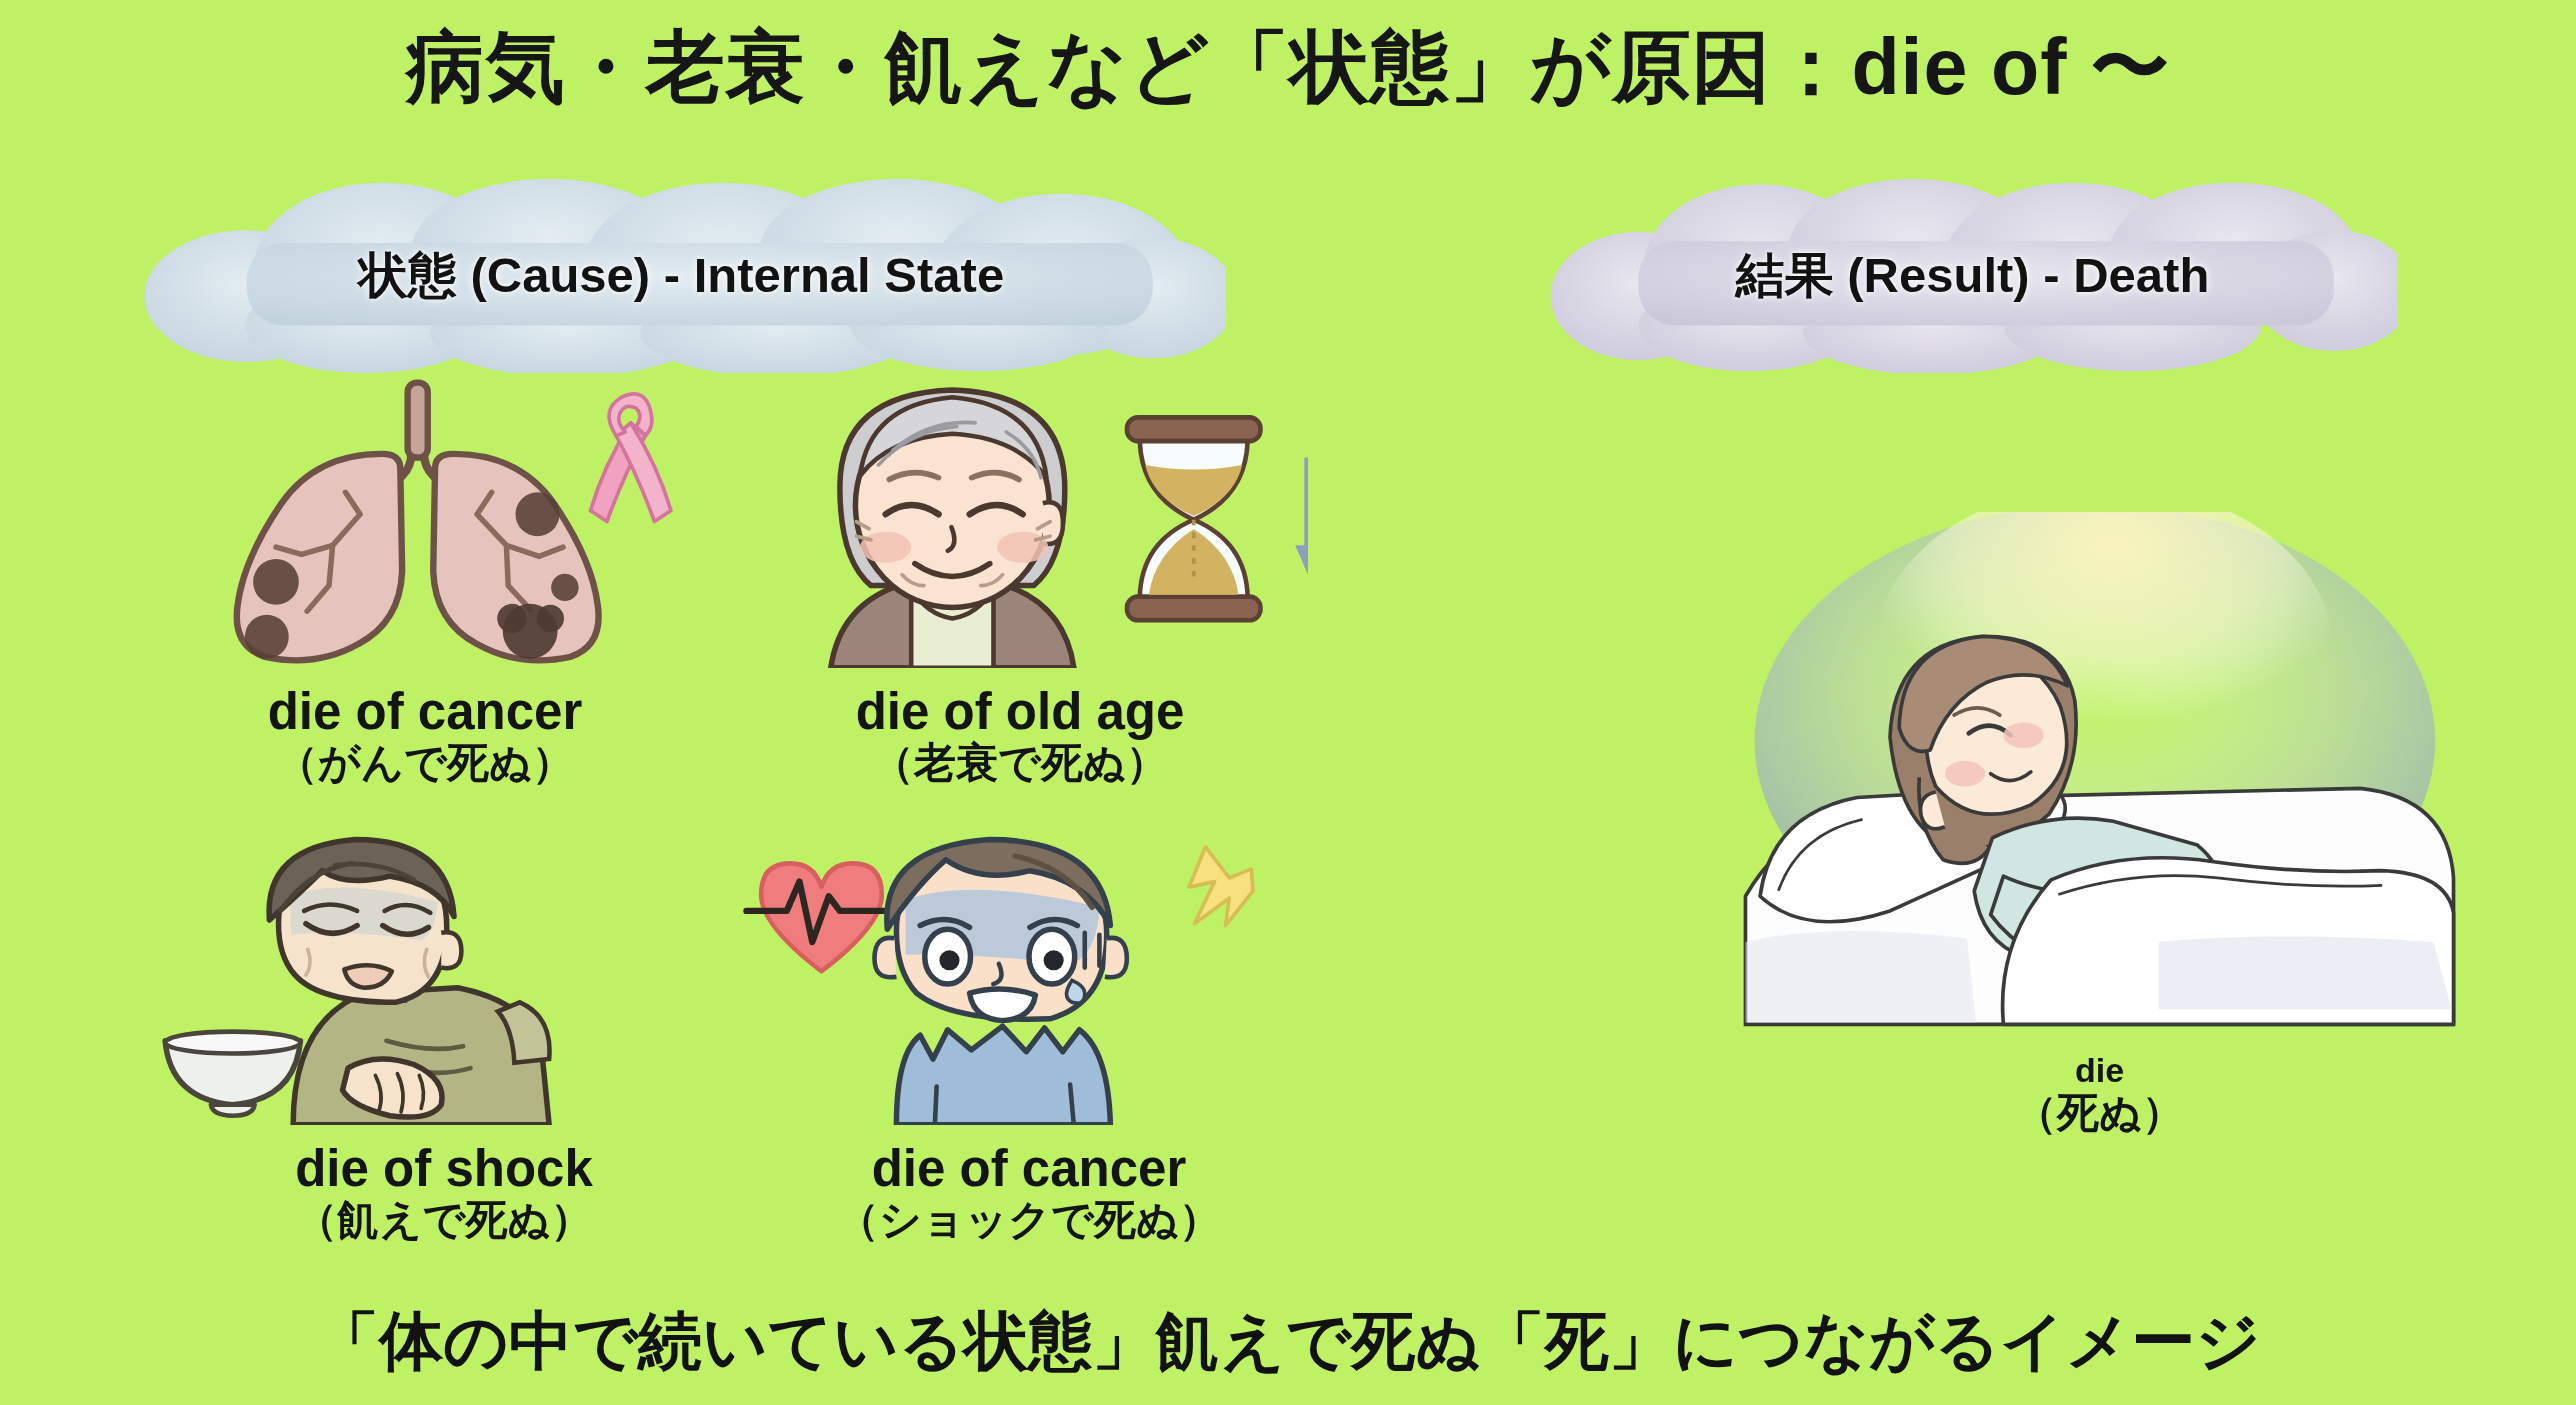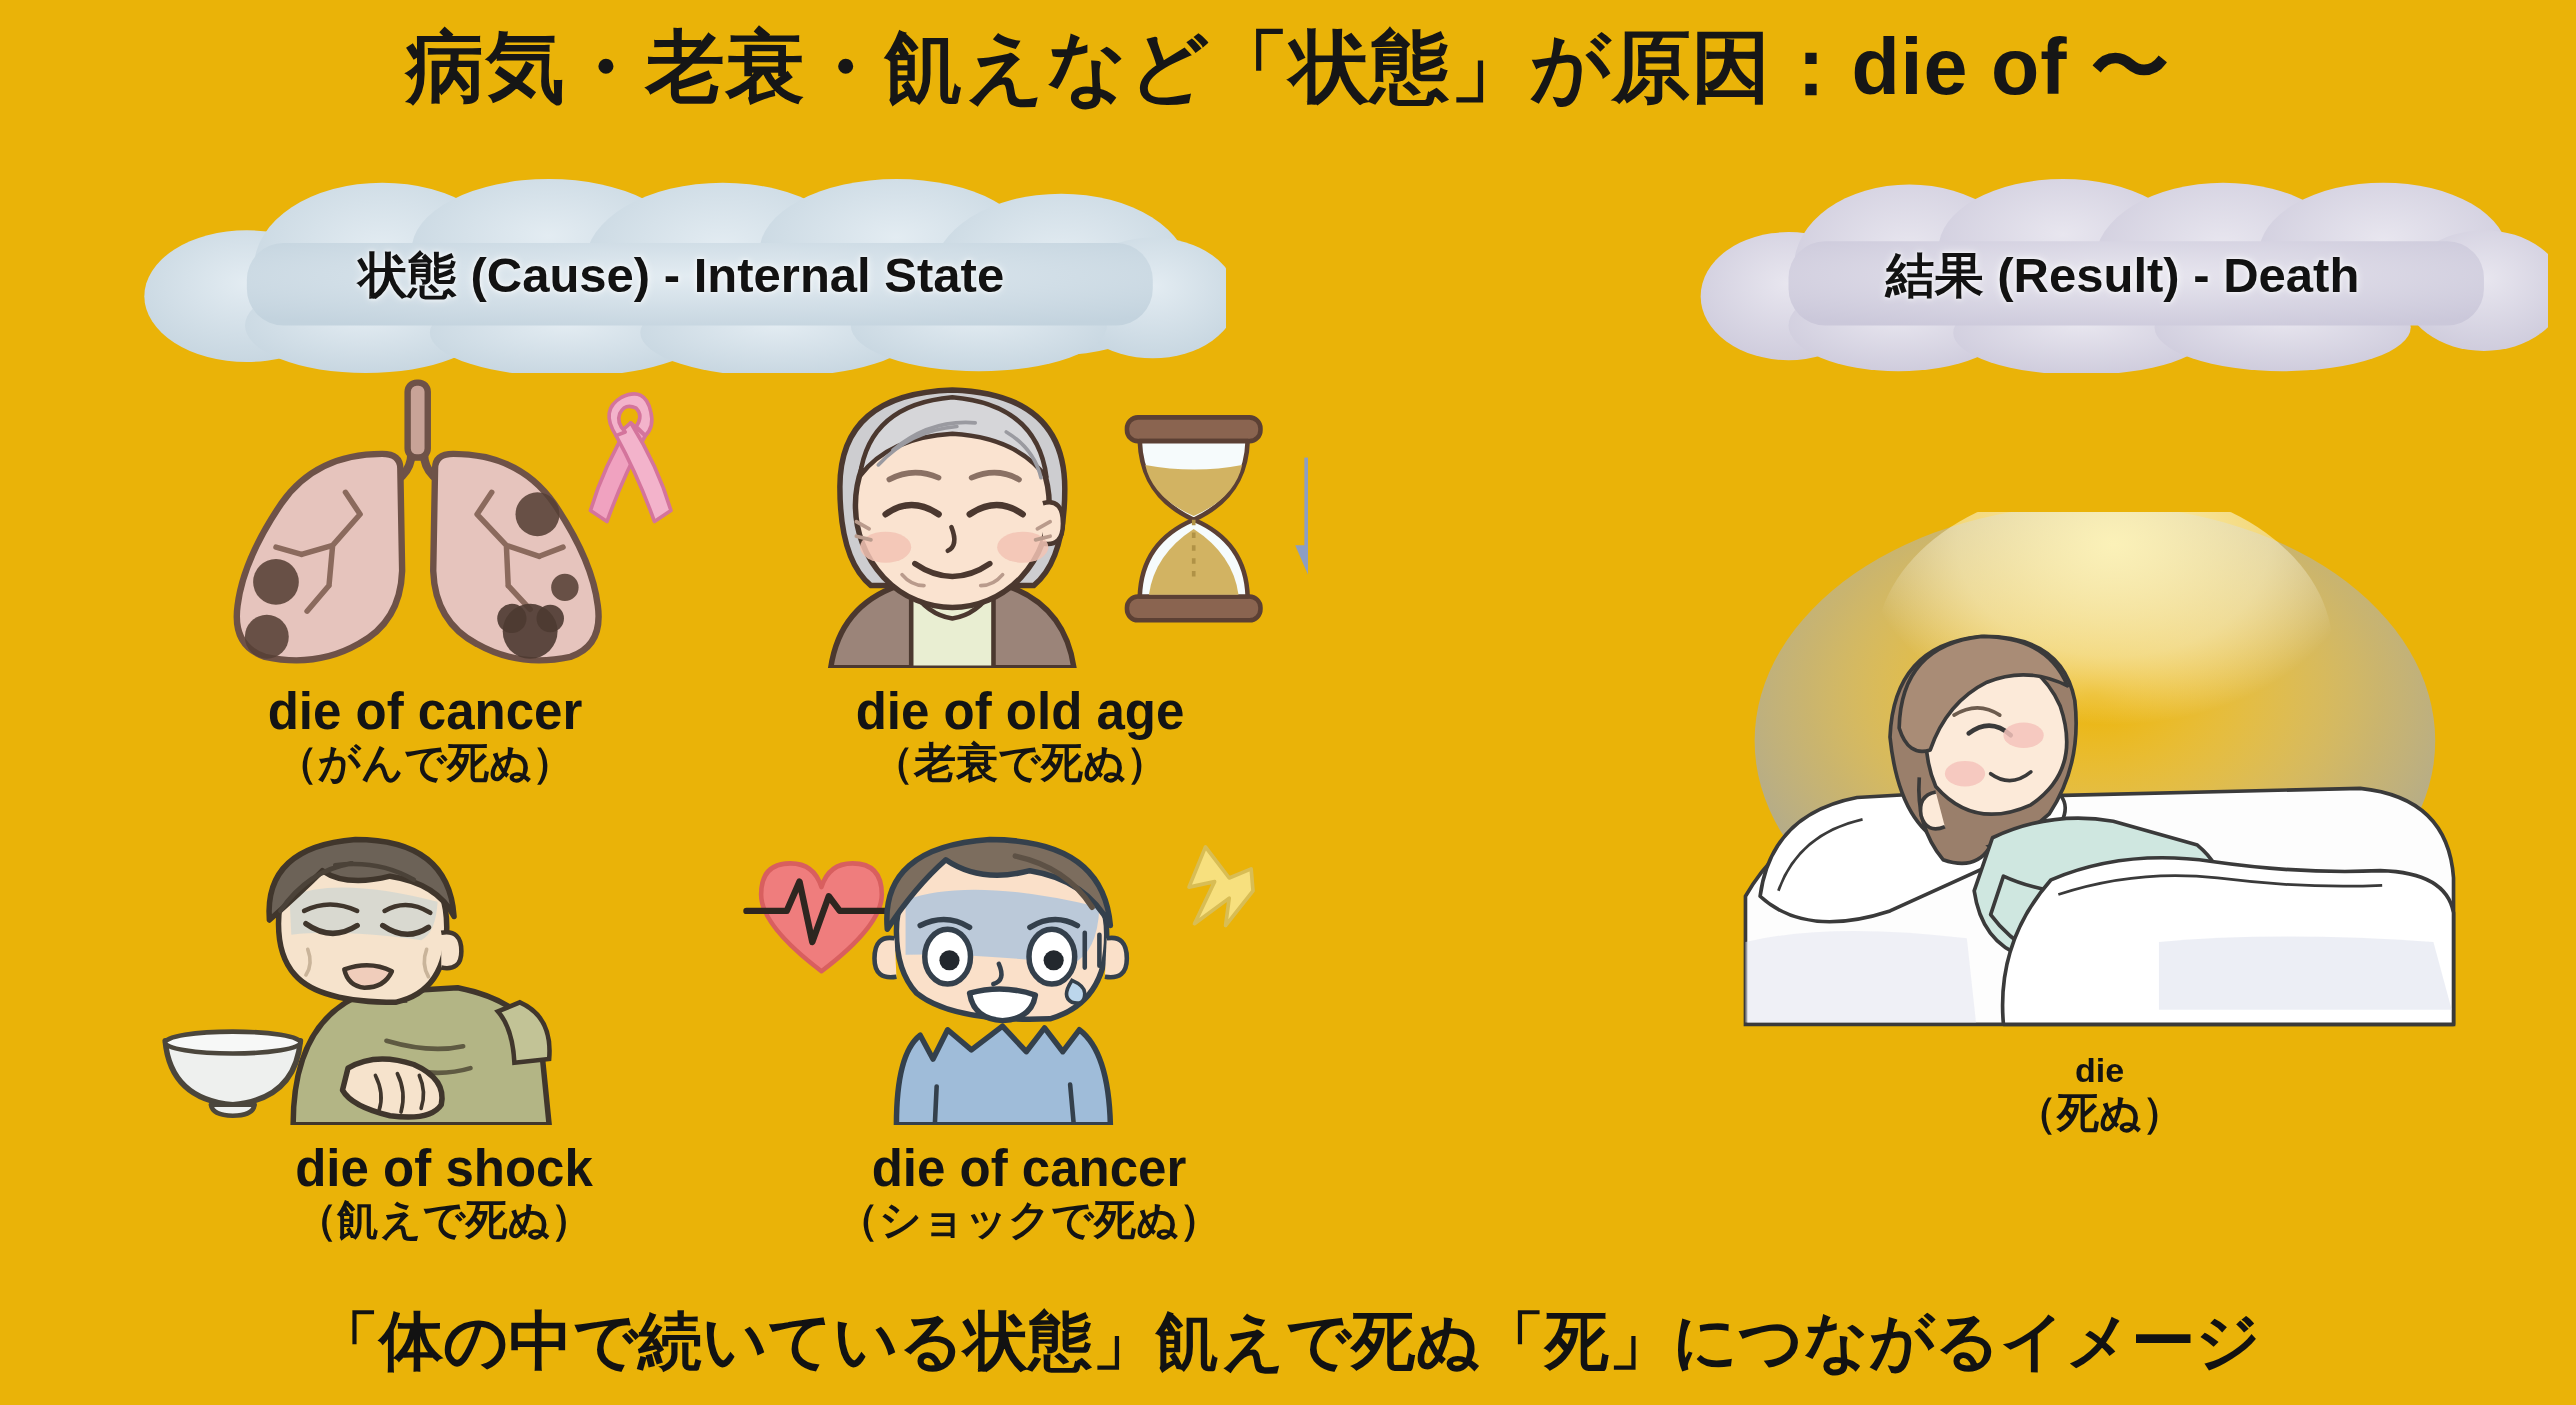--- a/index.html
+++ b/index.html
@@ -9,21 +9,21 @@
   body {
     width: 2576px; height: 1405px;
     font-family: "Liberation Sans", "DejaVu Sans", sans-serif;
     overflow: hidden;
     position: relative;
     background: #fdfcfa;
   }
   .slide {
     position: relative;
     width: 2576px; height: 1405px;
-    background: #eab308;
+    background: #bef264;
   }
 
   
   .title {
     position: absolute;
     left: 0; top: 24px;
     width: 2576px;
     text-align: center;
     font-size: 79px;
     font-weight: bold;
@@ -41,21 +41,21 @@
     left: 0; top: 0;
     width: 100%; height: 100%;
     display: flex; align-items: center; justify-content: center;
     font-size: 49px;
     font-weight: bold;
     color: #121212;
     white-space: nowrap;
     text-shadow: 0 0 4.6px rgba(255,255,255,0.85), 0 0 9.1px rgba(255,255,255,0.7);
   }
   #cloud-cause { left: 137px; top: 179px; width: 1089px; height: 194px; }
-  #cloud-result { left: 1697px; top: 179px; width: 851px; height: 194px; text-align: right; }
+  #cloud-result { left: 1547px; top: 179px; width: 851px; height: 194px; text-align: right; }
 
   
   .cause-item { position: absolute; }
   .cause-art { position: relative; }
   .cause-art svg { display: block; }
   .cause-caption {
     text-align: center;
     margin-top: 16px;
   }
   .cause-en {

